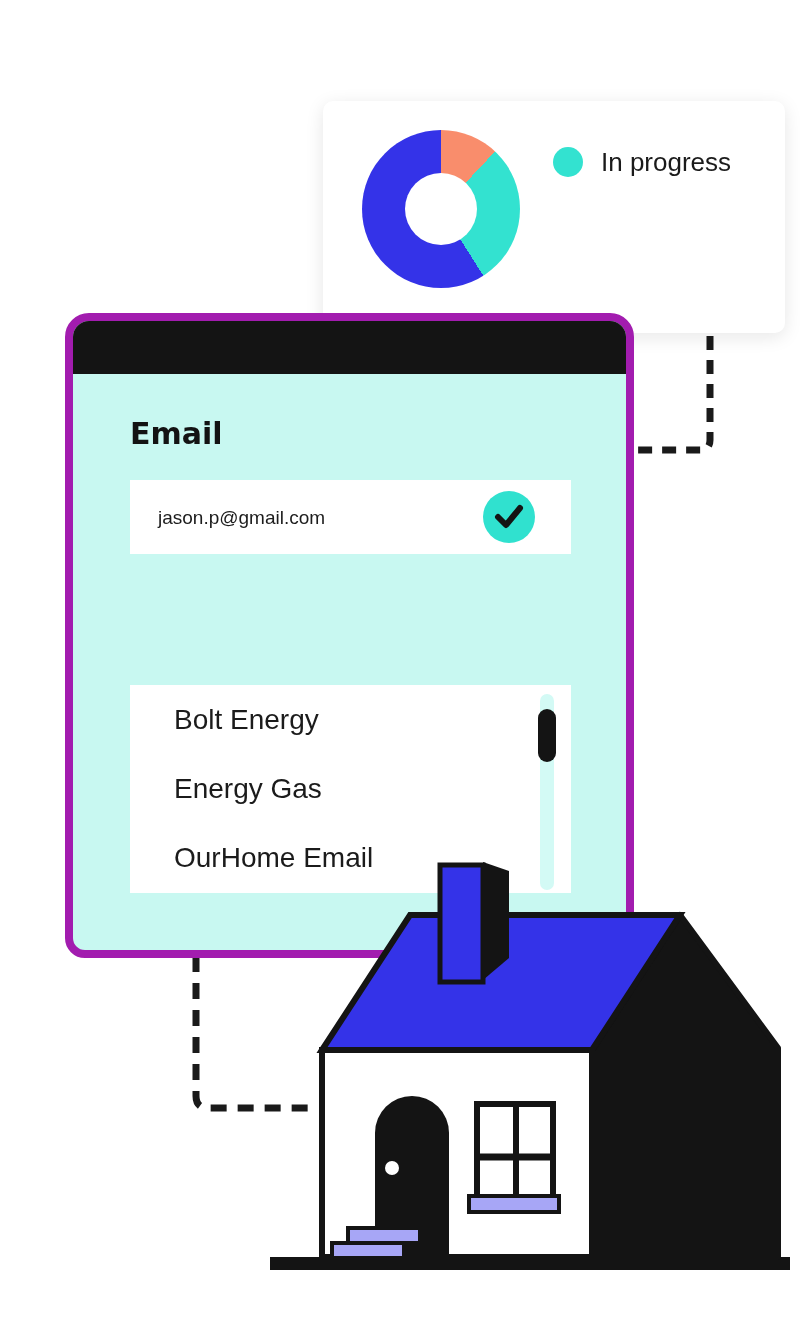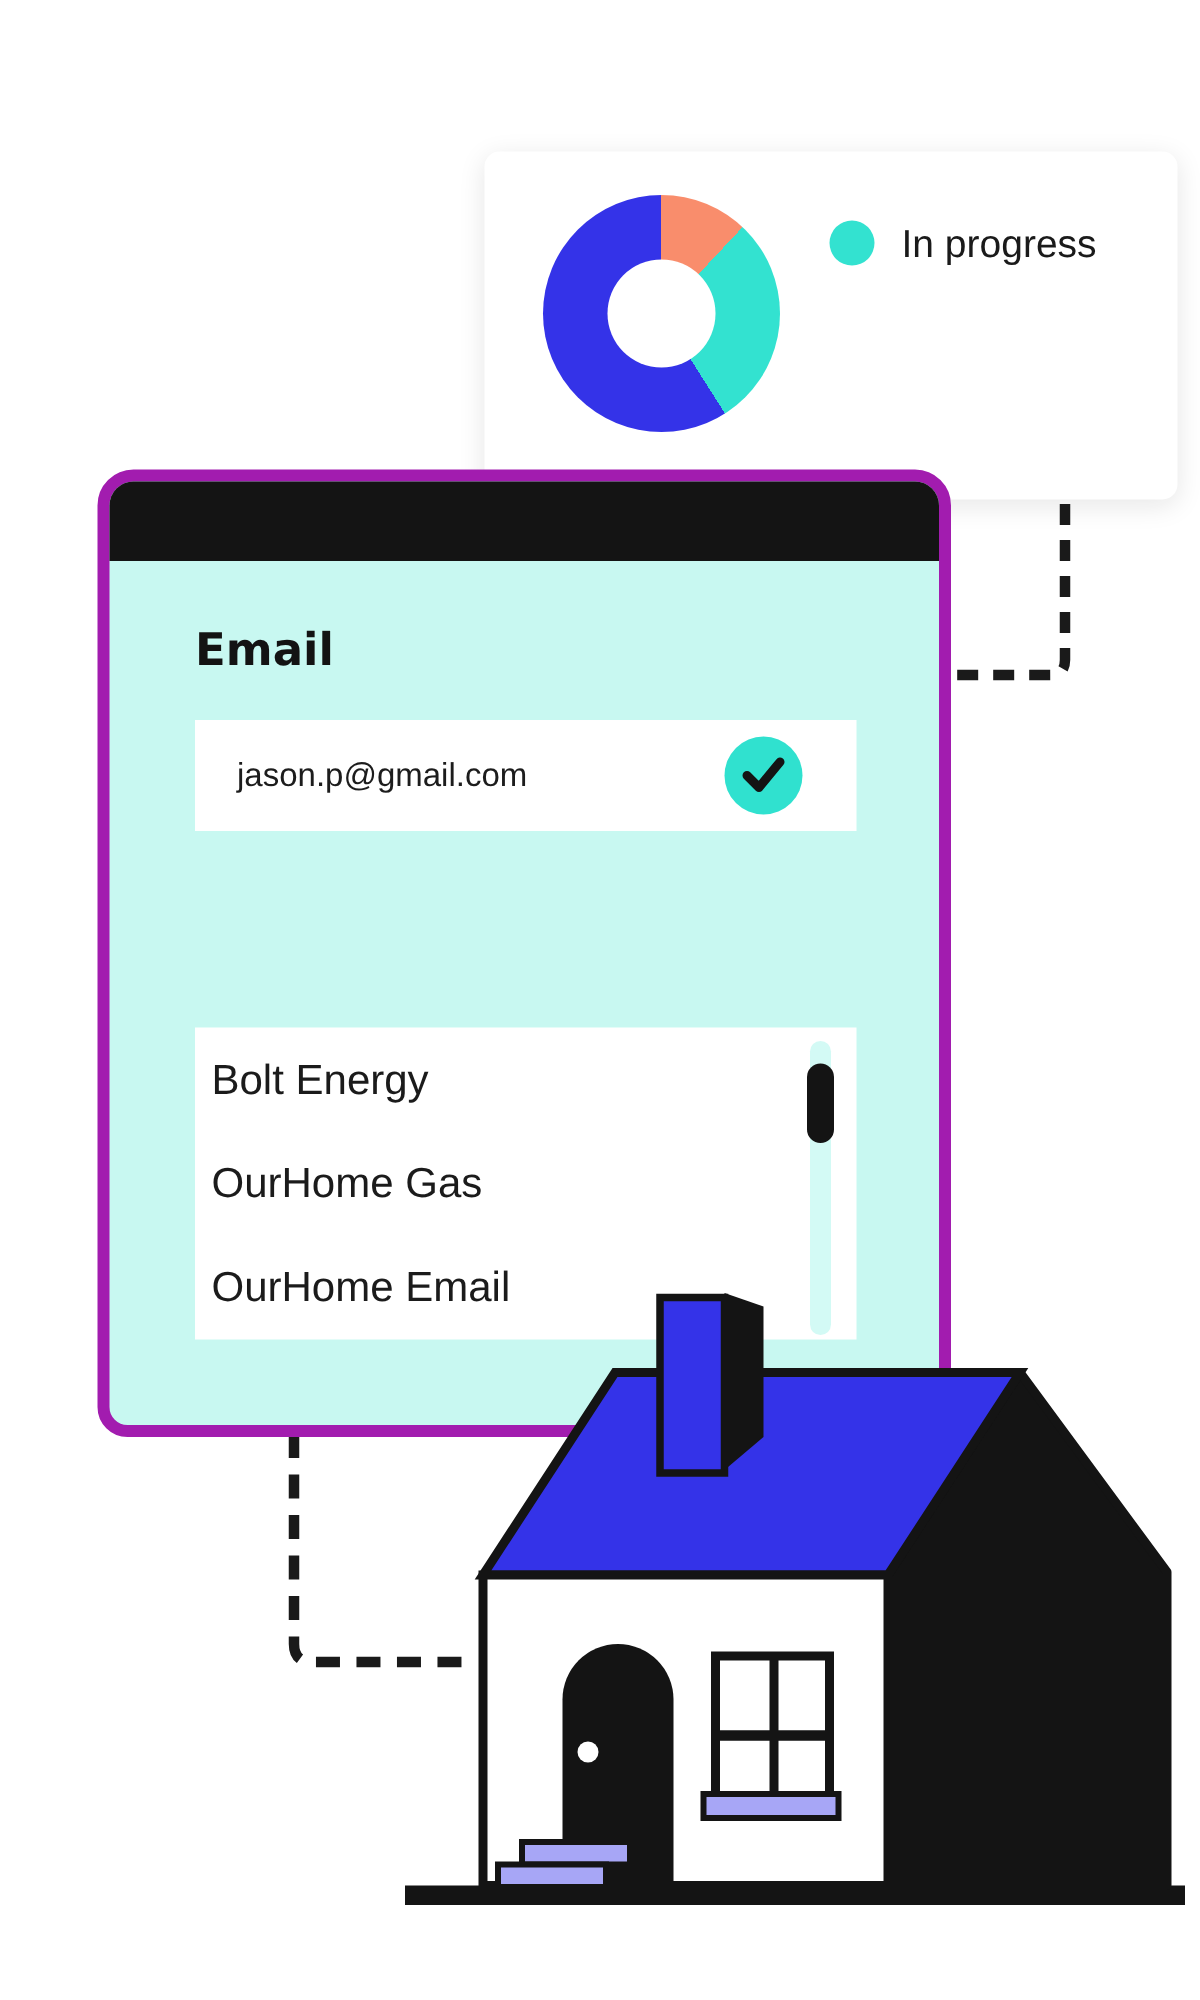--- a/index.html
+++ b/index.html
@@ -44,30 +44,30 @@
     position:absolute;left:57px;
     font-family:"DejaVu Sans",sans-serif;font-weight:700;font-size:30px;
     color:#131313;line-height:1.1;
   }
   .email-label{top:96px;}
   .select-label{top:293px;}
   .text-input{
     position:absolute;left:57px;top:159px;width:441px;height:74px;background:#FFFFFF;
     display:flex;align-items:center;box-sizing:border-box;padding-left:28px;
   }
-  .input-value{font-size:22px;color:#1C1C1C;line-height:1;}
+  .input-value{font-size:19px;color:#1C1C1C;line-height:1;}
   .valid-badge{
     position:absolute;right:36px;top:11px;width:52px;height:52px;border-radius:50%;
     background:#30E1CF;display:flex;align-items:center;justify-content:center;
   }
   .list-box{
     position:absolute;left:57px;top:364px;width:441px;height:208px;background:#FFFFFF;
   }
   .provider-item{
-    height:69px;display:flex;align-items:center;padding-left:11px;
+    height:69px;display:flex;align-items:center;padding-left:44px;
     font-size:28px;color:#1B1B1B;
   }
   .scroll-track{
     position:absolute;right:17px;top:9px;width:14px;height:196px;
     background:#D3FAF5;border-radius:7px;
   }
   .scroll-thumb{
     position:absolute;left:-2px;top:15px;width:18px;height:53px;
     background:#141414;border-radius:9px;
   }
@@ -102,21 +102,21 @@
     <span class="valid-badge">
       <svg width="32" height="26" viewBox="0 0 32 26">
         <path d="M5 13 L13 21 L27 4" fill="none" stroke="#141414" stroke-width="6" stroke-linecap="round" stroke-linejoin="round"></path>
       </svg>
     </span>
   </div>
 
 
   <div class="list-box">
     <div class="provider-item">Bolt Energy</div>
-    <div class="provider-item">OurHome Gas</div>
+    <div class="provider-item">Energy Gas</div>
     <div class="provider-item">OurHome Email</div>
     <div class="scroll-track">
       <div class="scroll-thumb"></div>
     </div>
   </div>
 </div>
 
 <svg class="house-layer" viewBox="0 0 800 1333">
   <rect x="270" y="1257" width="520" height="13" fill="#141414"></rect>
   <polygon points="592,1050 680,915 778,1048 778,1257 592,1257" fill="#141414" stroke="#141414" stroke-width="6" stroke-linejoin="round"></polygon>

